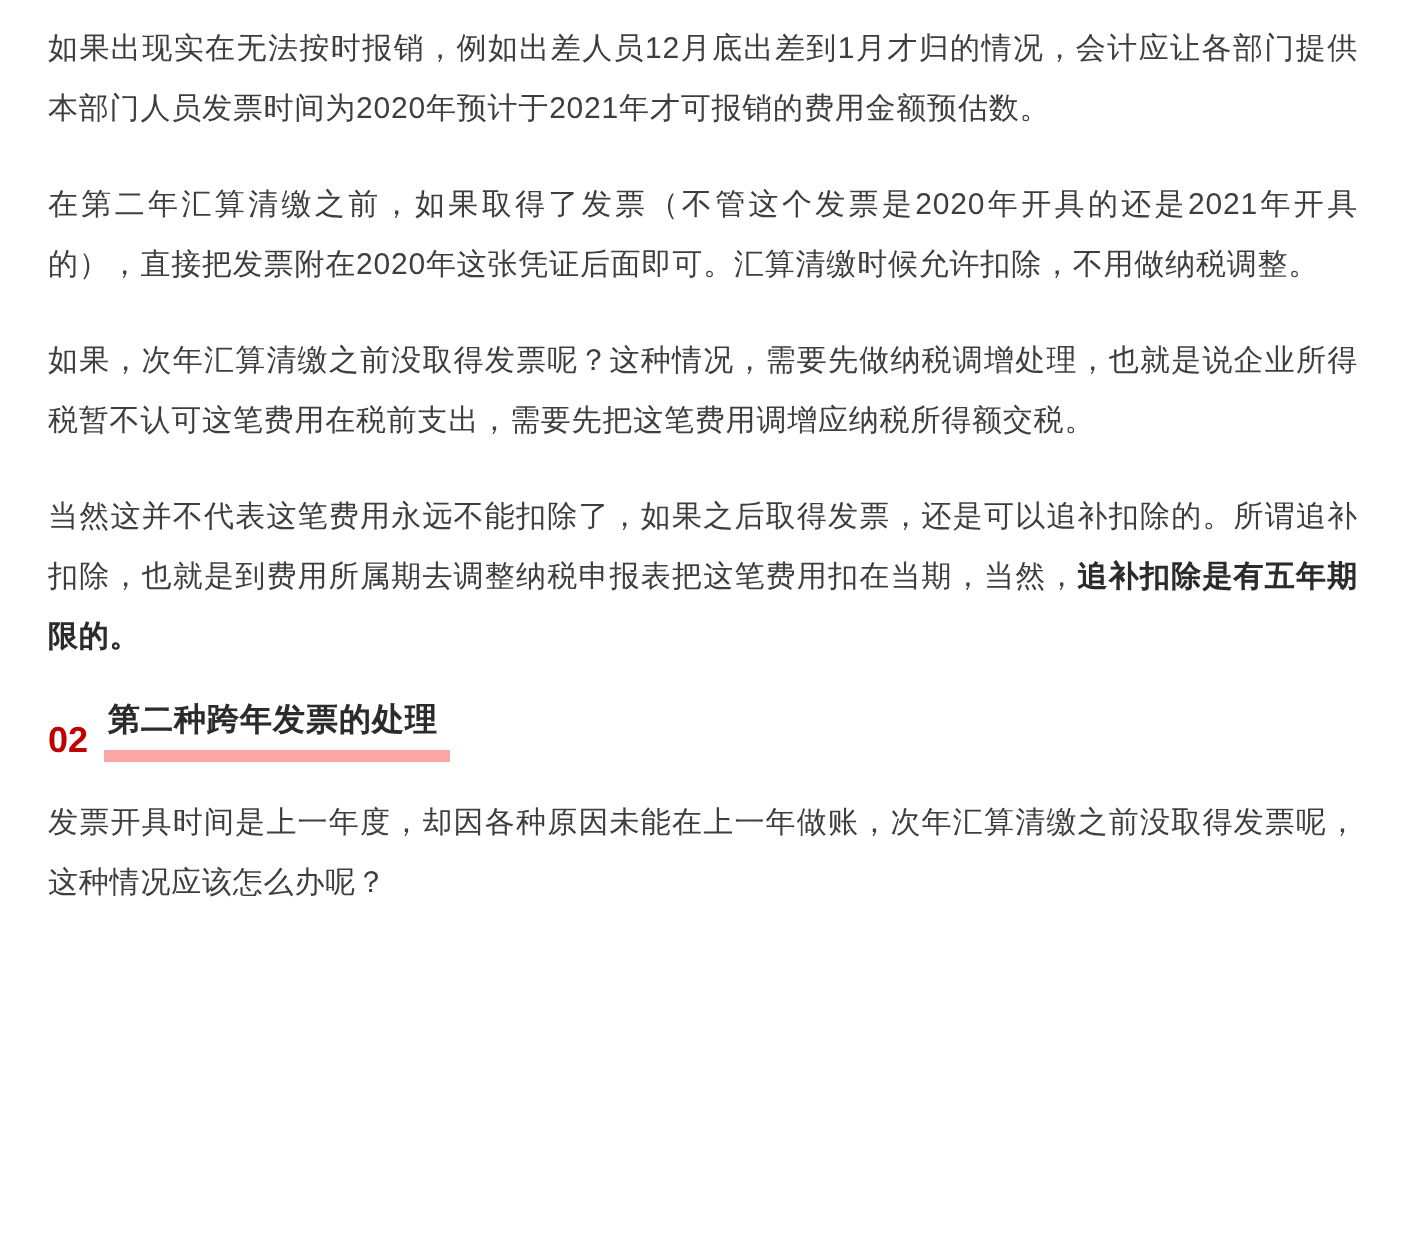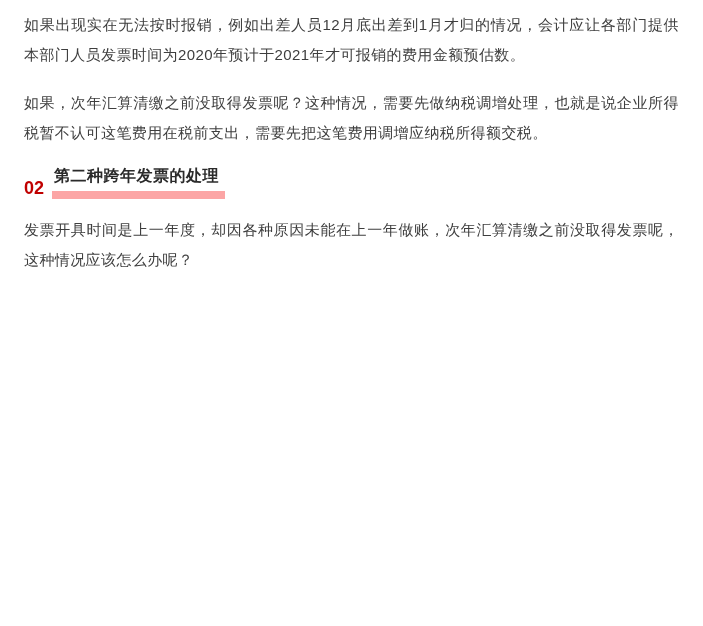--- a/index.html
+++ b/index.html
@@ -45,40 +45,42 @@
   .section-num {
     font-size: 18px;
     font-weight: bold;
     color: #c00000;
     line-height: 1;
     font-family: "Liberation Sans", "DejaVu Sans", sans-serif;
     padding-bottom: 2px;
   }
   .section-title-wrap {
     flex: 0 1 auto;
-    border-bottom: 8px solid #fca5a5;
+    border-bottom: 6px solid #fca5a5;
     padding: 0 6px 4px 2px;
   }
   .section-title {
     font-size: 16px;
     font-weight: bold;
     color: #2b2b2b;
     letter-spacing: 0.5px;
   }
 </style>
 </head>
 <body>
 
 <div class="page">
 
   <p class="para">如果出现实在无法按时报销，例如出差人员12月底出差到1月才归的情况，会计应让各部门提供本部门人员发票时间为2020年预计于2021年才可报销的费用金额预估数。</p>
 
+  <p class="para">在第二年汇算清缴之前，如果取得了发票（不管这个发票是2020年开具的还是2021年开具的），直接把发票附在2020年这张凭证后面即可。汇算清缴时候允许扣除，不用做纳税调整。</p>
 
   <p class="para">如果，次年汇算清缴之前没取得发票呢？这种情况，需要先做纳税调增处理，也就是说企业所得税暂不认可这笔费用在税前支出，需要先把这笔费用调增应纳税所得额交税。</p>
 
+  <p class="para tight"><span>当然这并不代表这笔费用永远不能扣除了，如果之后取得发票，还是可以追补扣除的。所谓追补扣除，也就是到费用所属期去调整纳税申报表把这笔费用扣在当期，当然，</span><span class="bold">追补扣除是有五年期限的。</span></p>
 
   <div class="section-heading">
     <span class="section-num">02</span>
     <span class="section-title-wrap">
       <span class="section-title">第二种跨年发票的处理</span>
     </span>
   </div>
 
   <p class="para">发票开具时间是上一年度，却因各种原因未能在上一年做账，次年汇算清缴之前没取得发票呢，这种情况应该怎么办呢？</p>
 

